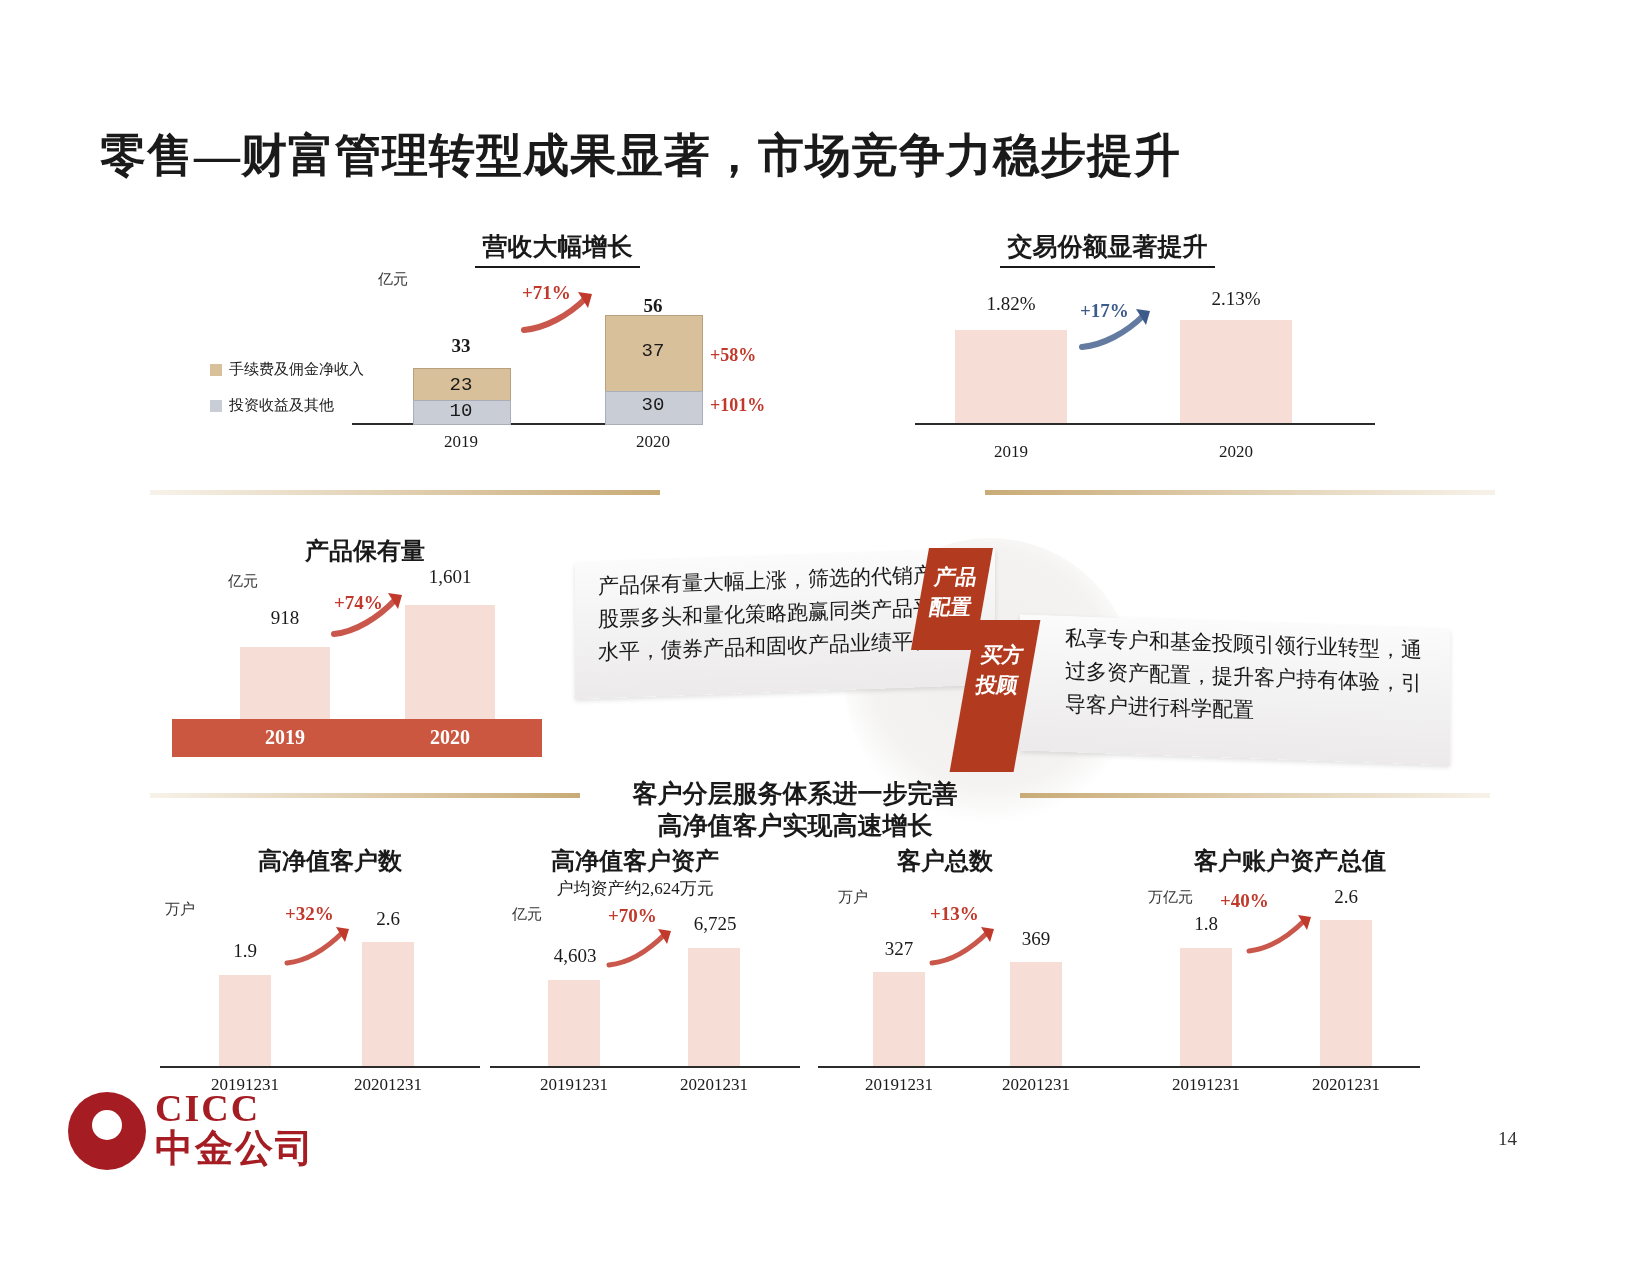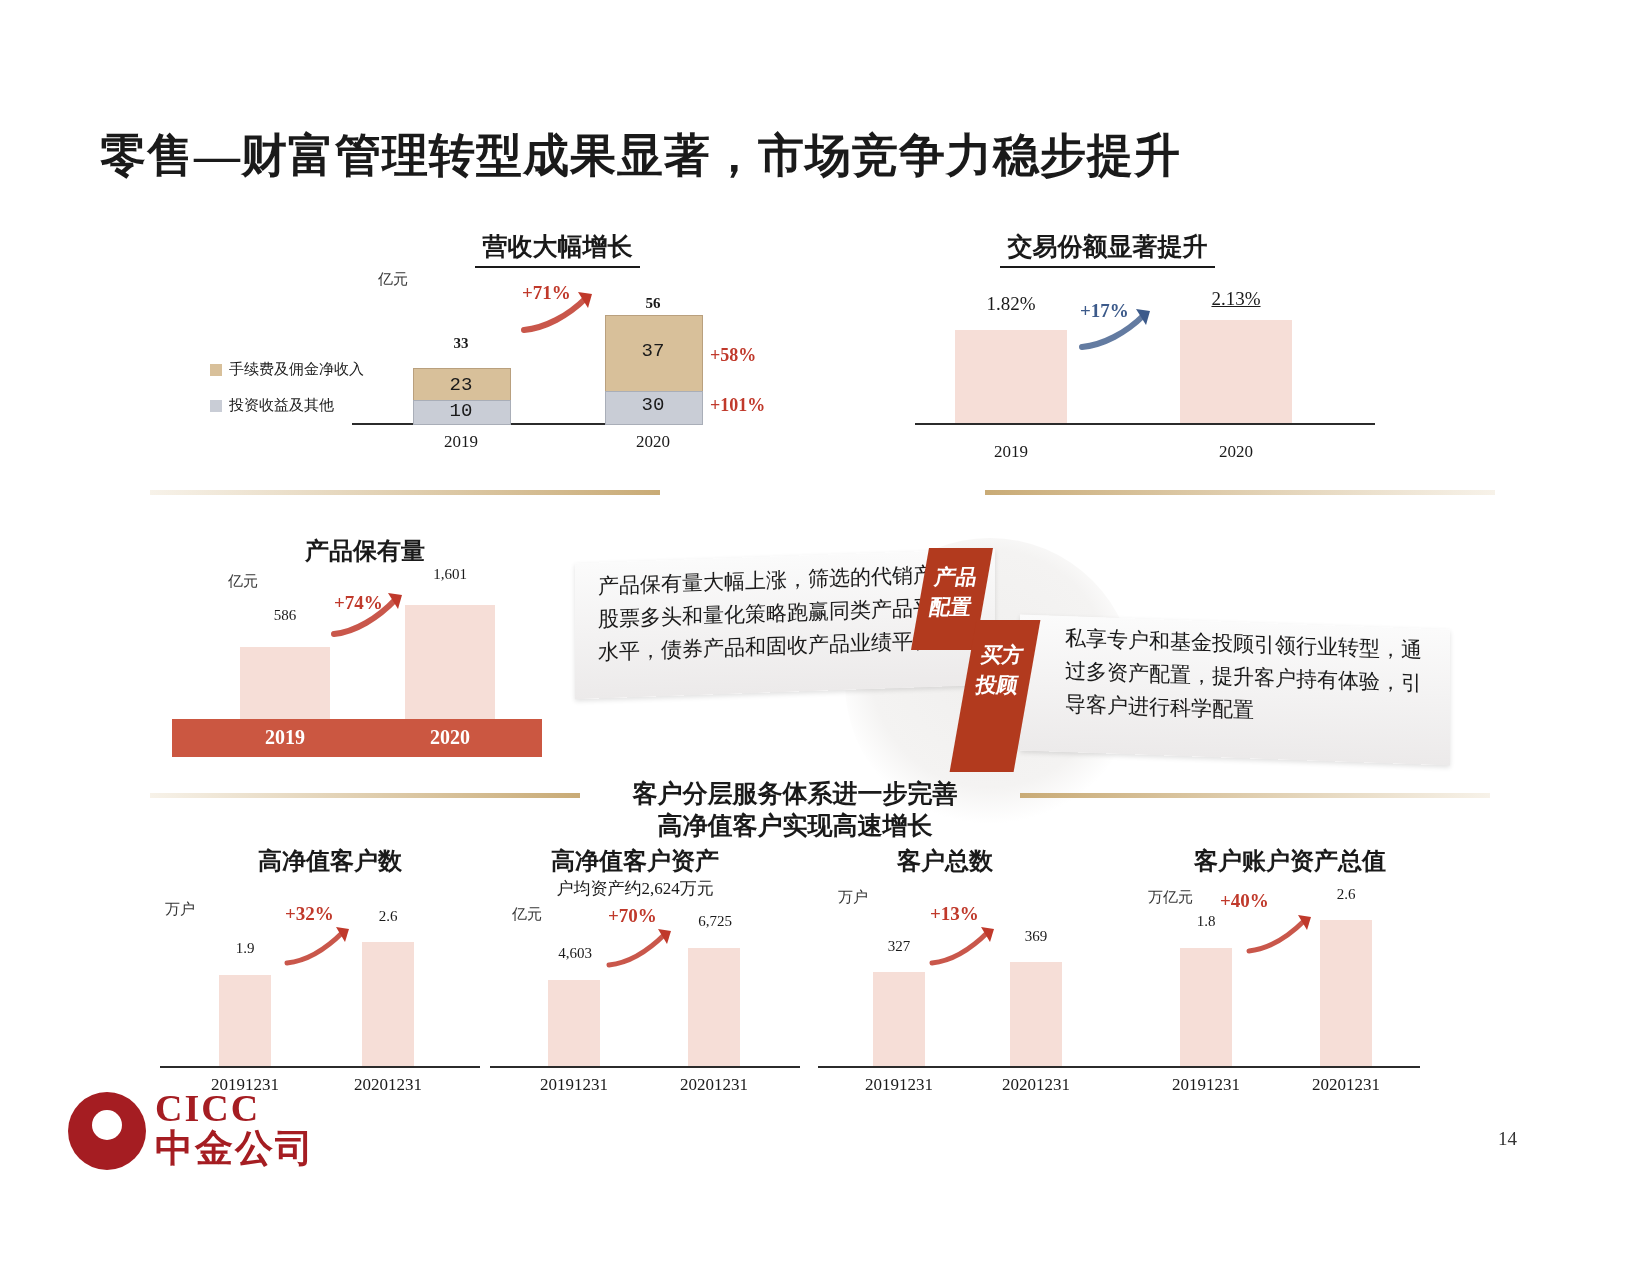--- a/index.html
+++ b/index.html
@@ -35,21 +35,21 @@
 
   .baseline { position:absolute; height:2px; background:#2b2b2b; }
 
   .bar { position:absolute; }
   .bar-pink   { background:#f6ded7; }
   .bar-tan    { background:#d8c09a; }
   .bar-gray   { background:#c9cdd6; }
   .bar-border { border:1px solid #b9a07e; }
 
   .bar-label {
-    position:absolute; font-size:15px; font-weight:bold; color:#1a1a1a;
+    position:absolute; font-size:19px; font-weight:bold; color:#1a1a1a;
     text-align:center; white-space:nowrap;
   }
   .bar-inner-label{
     position:absolute; font-size:19px; color:#1a1a1a;
     text-align:center; white-space:nowrap;font-family:Liberation Mono, monospace;
   }
   .x-label{
     position:absolute; font-size:17px; color:#1a1a1a;
     text-align:center; white-space:nowrap;
   }
@@ -167,37 +167,37 @@
 
   <div class="sec-title underline" style="left:1000px; top:230px; width:215px;">交易份额显著提升</div>
 
   <div class="baseline" style="left:915px; top:423px; width:460px;"></div>
 
   <div class="bar bar-pink" style="left:955px; top:330px; width:112px; height:93px;"></div>
   <div class="pct-label" style="left:951px; top:293px; width:120px;">1.82%</div>
   <div class="x-label" style="left:951px; top:442px; width:120px;">2019</div>
 
   <div class="bar bar-pink" style="left:1180px; top:320px; width:112px; height:103px;"></div>
-  <div class="pct-label" style="left:1176px; top:288px; width:120px;text-decoration:underline;">2.13%</div>
+  <div class="pct-label" style="left:1176px; top:288px; width:120px;">2.13%</div>
   <div class="x-label" style="left:1176px; top:442px; width:120px;">2020</div>
 
   <svg style="position:absolute; left:1078px; top:307px;" width="80" height="45">
     <path d="M4,40 C25,38 48,26 66,8" stroke="#3c5a8a" stroke-width="6" fill="none" stroke-linecap="round" opacity="0.8"></path>
     <path d="M58,2 L72,4 L68,18 Z" fill="#3c5a8a"></path>
   </svg>
   <div class="growth blue" style="left:1080px; top:300px;">+17%</div>
 
   <div class="band-rule" style="left:150px; top:490px; width:510px; background:linear-gradient(to right,#f7f2e9,#c9ab76);"></div>
   <div class="band-rule" style="left:985px; top:490px; width:510px; background:linear-gradient(to left,#f7f2e9,#c9ab76);"></div>
 
   <div class="sec-title" style="left:300px; top:535px; width:130px; font-size:24px;">产品保有量</div>
   <div class="axis-unit" style="left:228px; top:572px;">亿元</div>
 
   <div class="bar bar-pink" style="left:240px; top:647px; width:90px; height:72px;"></div>
-  <div class="bar-label" style="left:235px; top:607px; width:100px; font-weight:normal;">586</div>
+  <div class="bar-label" style="left:235px; top:607px; width:100px; font-weight:normal;">918</div>
 
   <div class="bar bar-pink" style="left:405px; top:605px; width:90px; height:114px;"></div>
   <div class="bar-label" style="left:400px; top:566px; width:100px; font-weight:normal;">1,601</div>
 
   <svg style="position:absolute; left:330px; top:590px;" width="80" height="50">
     <path d="M4,44 C25,42 48,28 66,9" stroke="#c0392b" stroke-width="6" fill="none" stroke-linecap="round" opacity="0.85"></path>
     <path d="M58,3 L72,5 L68,19 Z" fill="#c0392b"></path>
   </svg>
   <div class="growth" style="left:334px; top:592px;">+74%</div>
 

